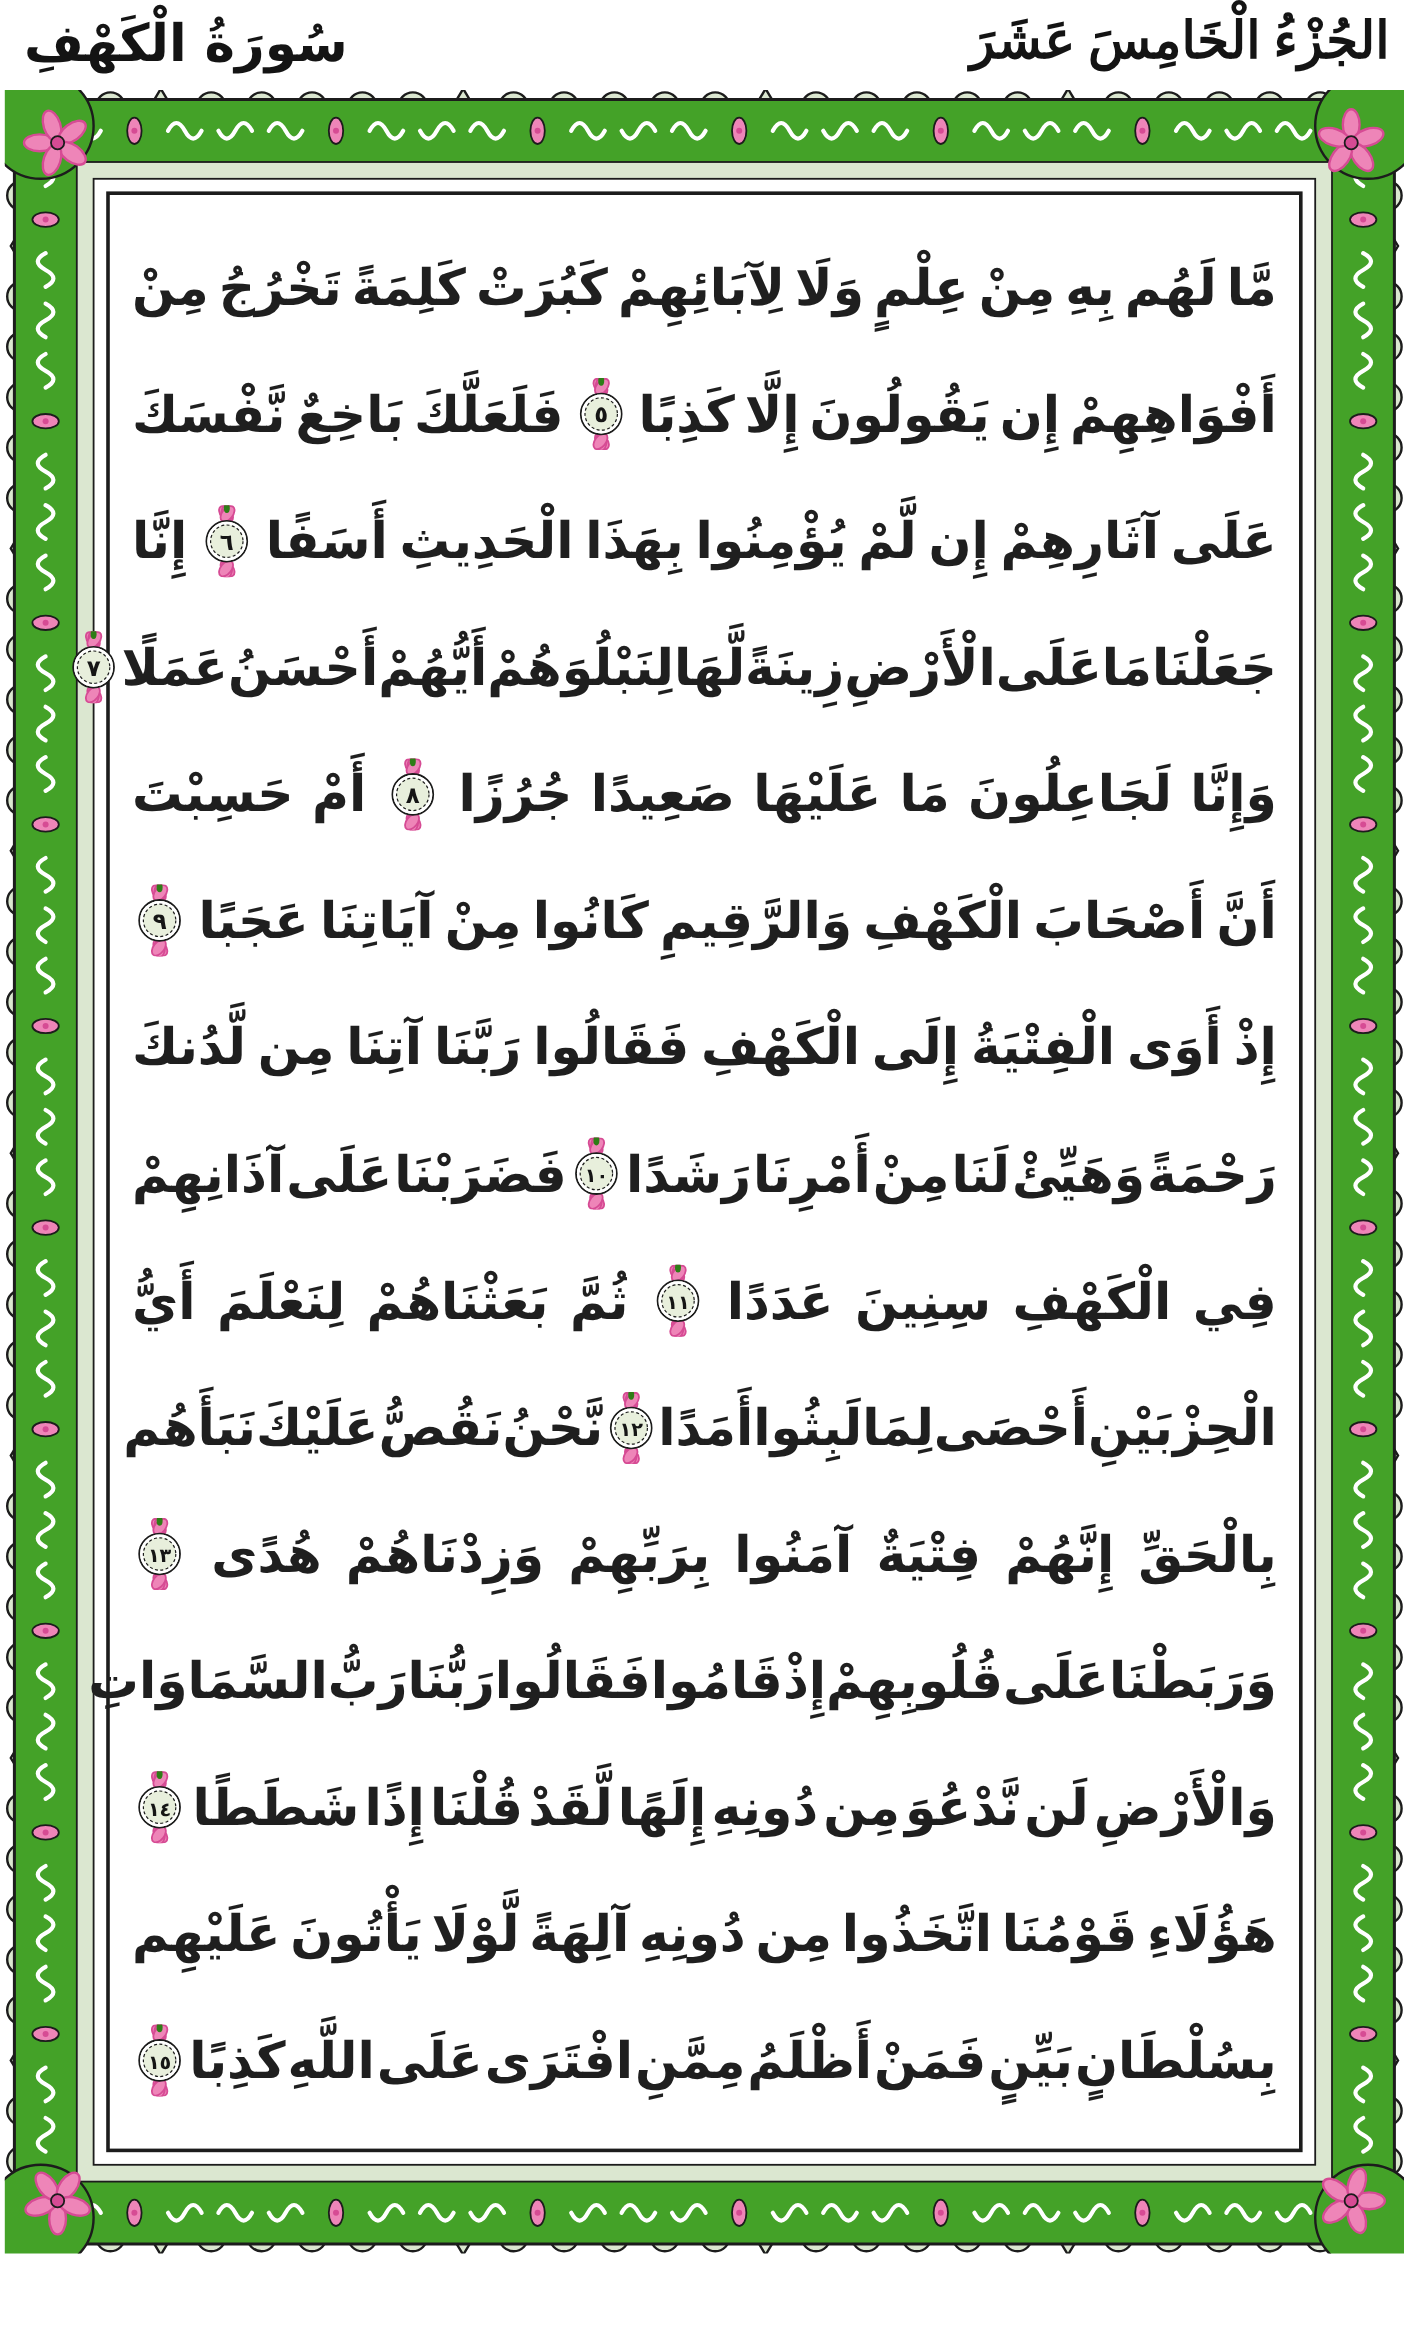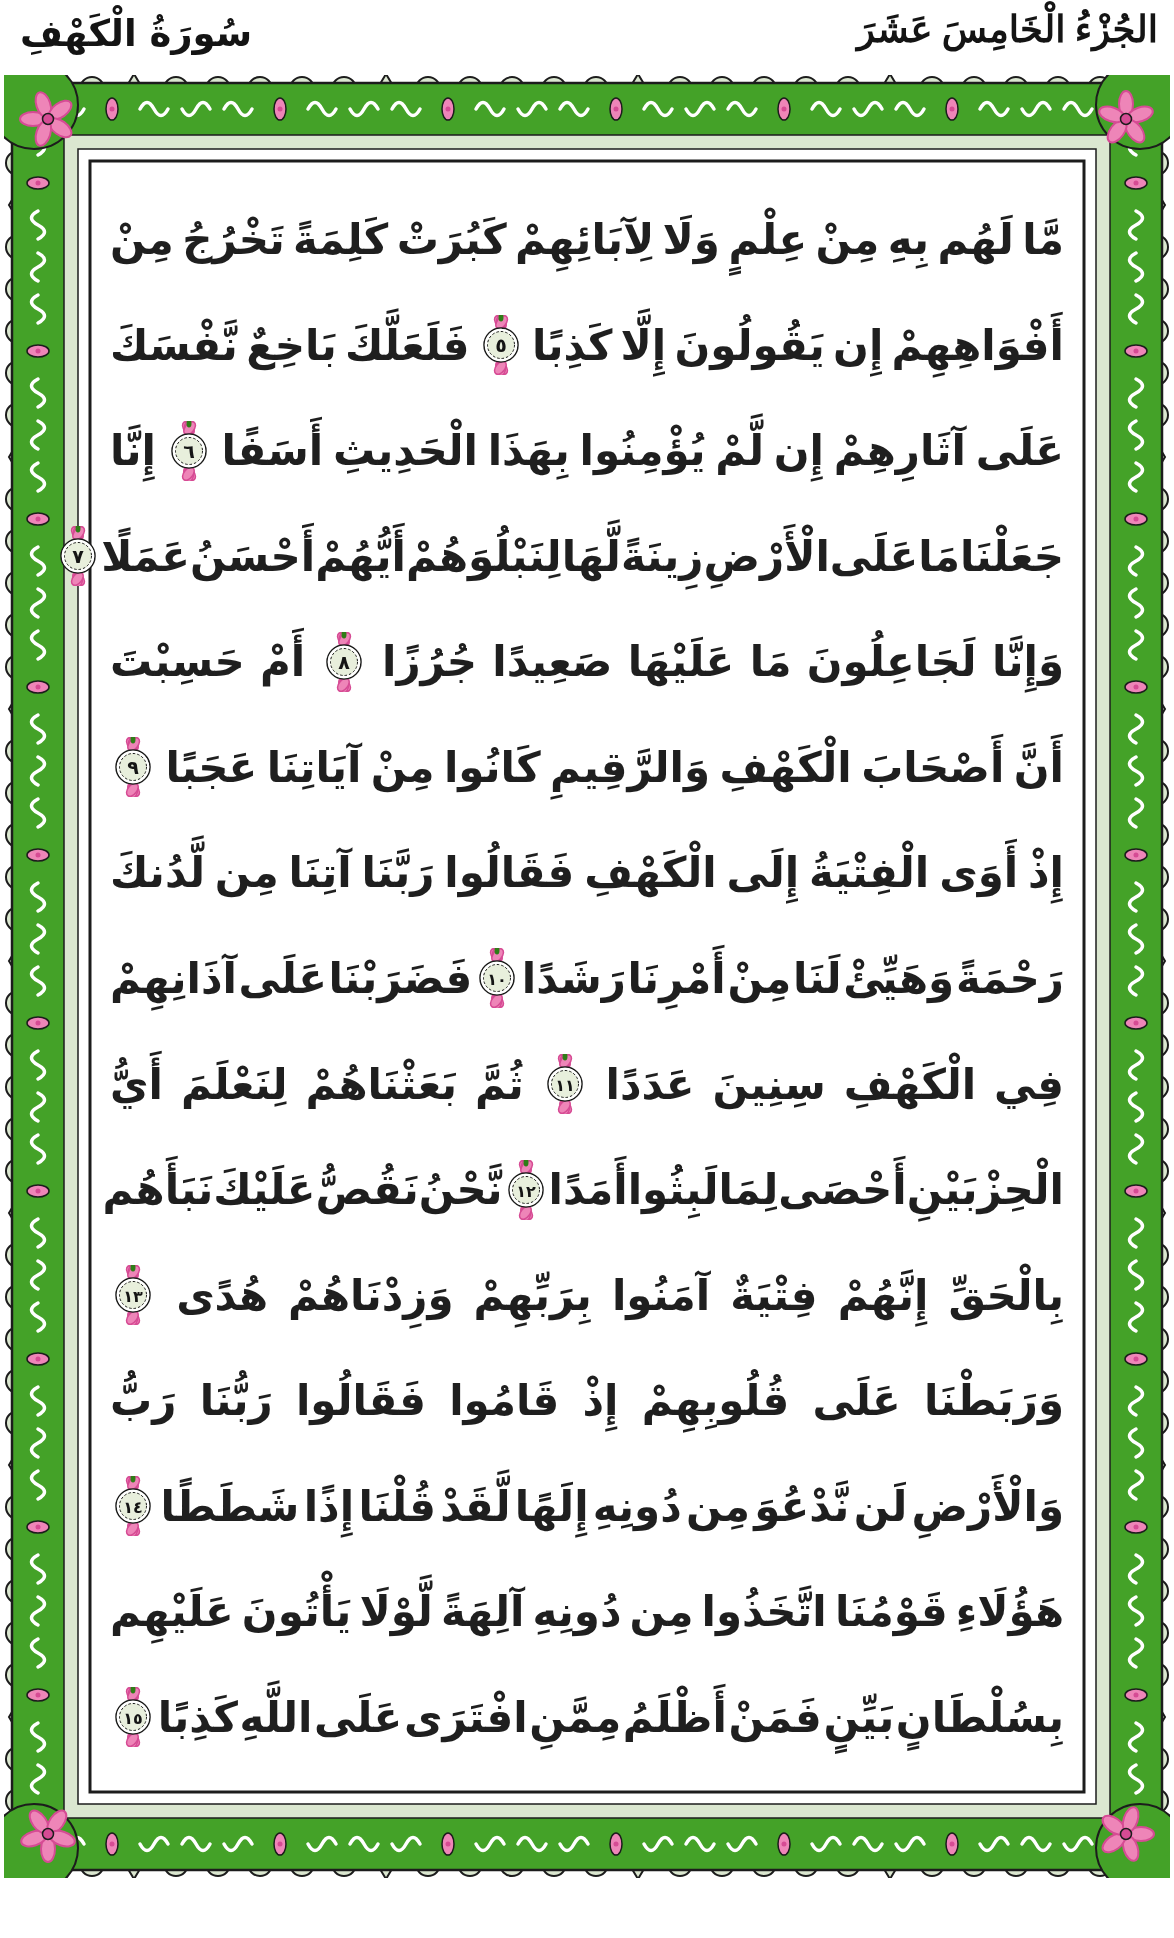--- a/index.html
+++ b/index.html
@@ -1,20 +1,20 @@
 <!DOCTYPE html>
 <html lang="ar"><head>
 <meta charset="utf-8">
 <style>
   html,body{margin:0;padding:0;background:#ffffff;}
   body{width:1174px;height:1938px;position:relative;overflow:hidden;
        font-family:"DejaVu Sans",sans-serif;}
   .page{position:absolute;inset:0;background:#fff;}
 
-  .hdr{position:absolute;font-size:37px;font-weight:bold;color:#141414;
+  .hdr{position:absolute;font-size:43px;font-weight:bold;color:#141414;
        direction:rtl;white-space:nowrap;}
   .hdr-right{top:8px;right:16px;font-family:Liberation Serif, serif;}
   .hdr-left{top:12px;left:20px;}
 
   .frame{position:absolute;left:4px;top:75px;width:1166px;height:1803px;}
   .frame svg.border-ornament{position:absolute;left:0;top:0;width:1166px;height:1803px;}
 
   .text-area{position:absolute;left:98px;top:98px;width:970px;height:1607px;
              box-sizing:border-box;padding:14px 8px 10px 8px;
              display:flex;flex-direction:column;justify-content:space-between;}
@@ -798,20 +798,21 @@
         </div>
         <div class="quran-line">
           <span class="word">وَرَبَطْنَا</span>
           <span class="word">عَلَى</span>
           <span class="word">قُلُوبِهِمْ</span>
           <span class="word">إِذْ</span>
           <span class="word">قَامُوا</span>
           <span class="word">فَقَالُوا</span>
           <span class="word">رَبُّنَا</span>
           <span class="word">رَبُّ</span>
+          <span class="word">السَّمَاوَاتِ</span>
         </div>
         <div class="quran-line">
           <span class="word">وَالْأَرْضِ</span>
           <span class="word">لَن</span>
           <span class="word">نَّدْعُوَ</span>
           <span class="word">مِن</span>
           <span class="word">دُونِهِ</span>
           <span class="word">إِلَهًا</span>
           <span class="word">لَّقَدْ</span>
           <span class="word">قُلْنَا</span>

